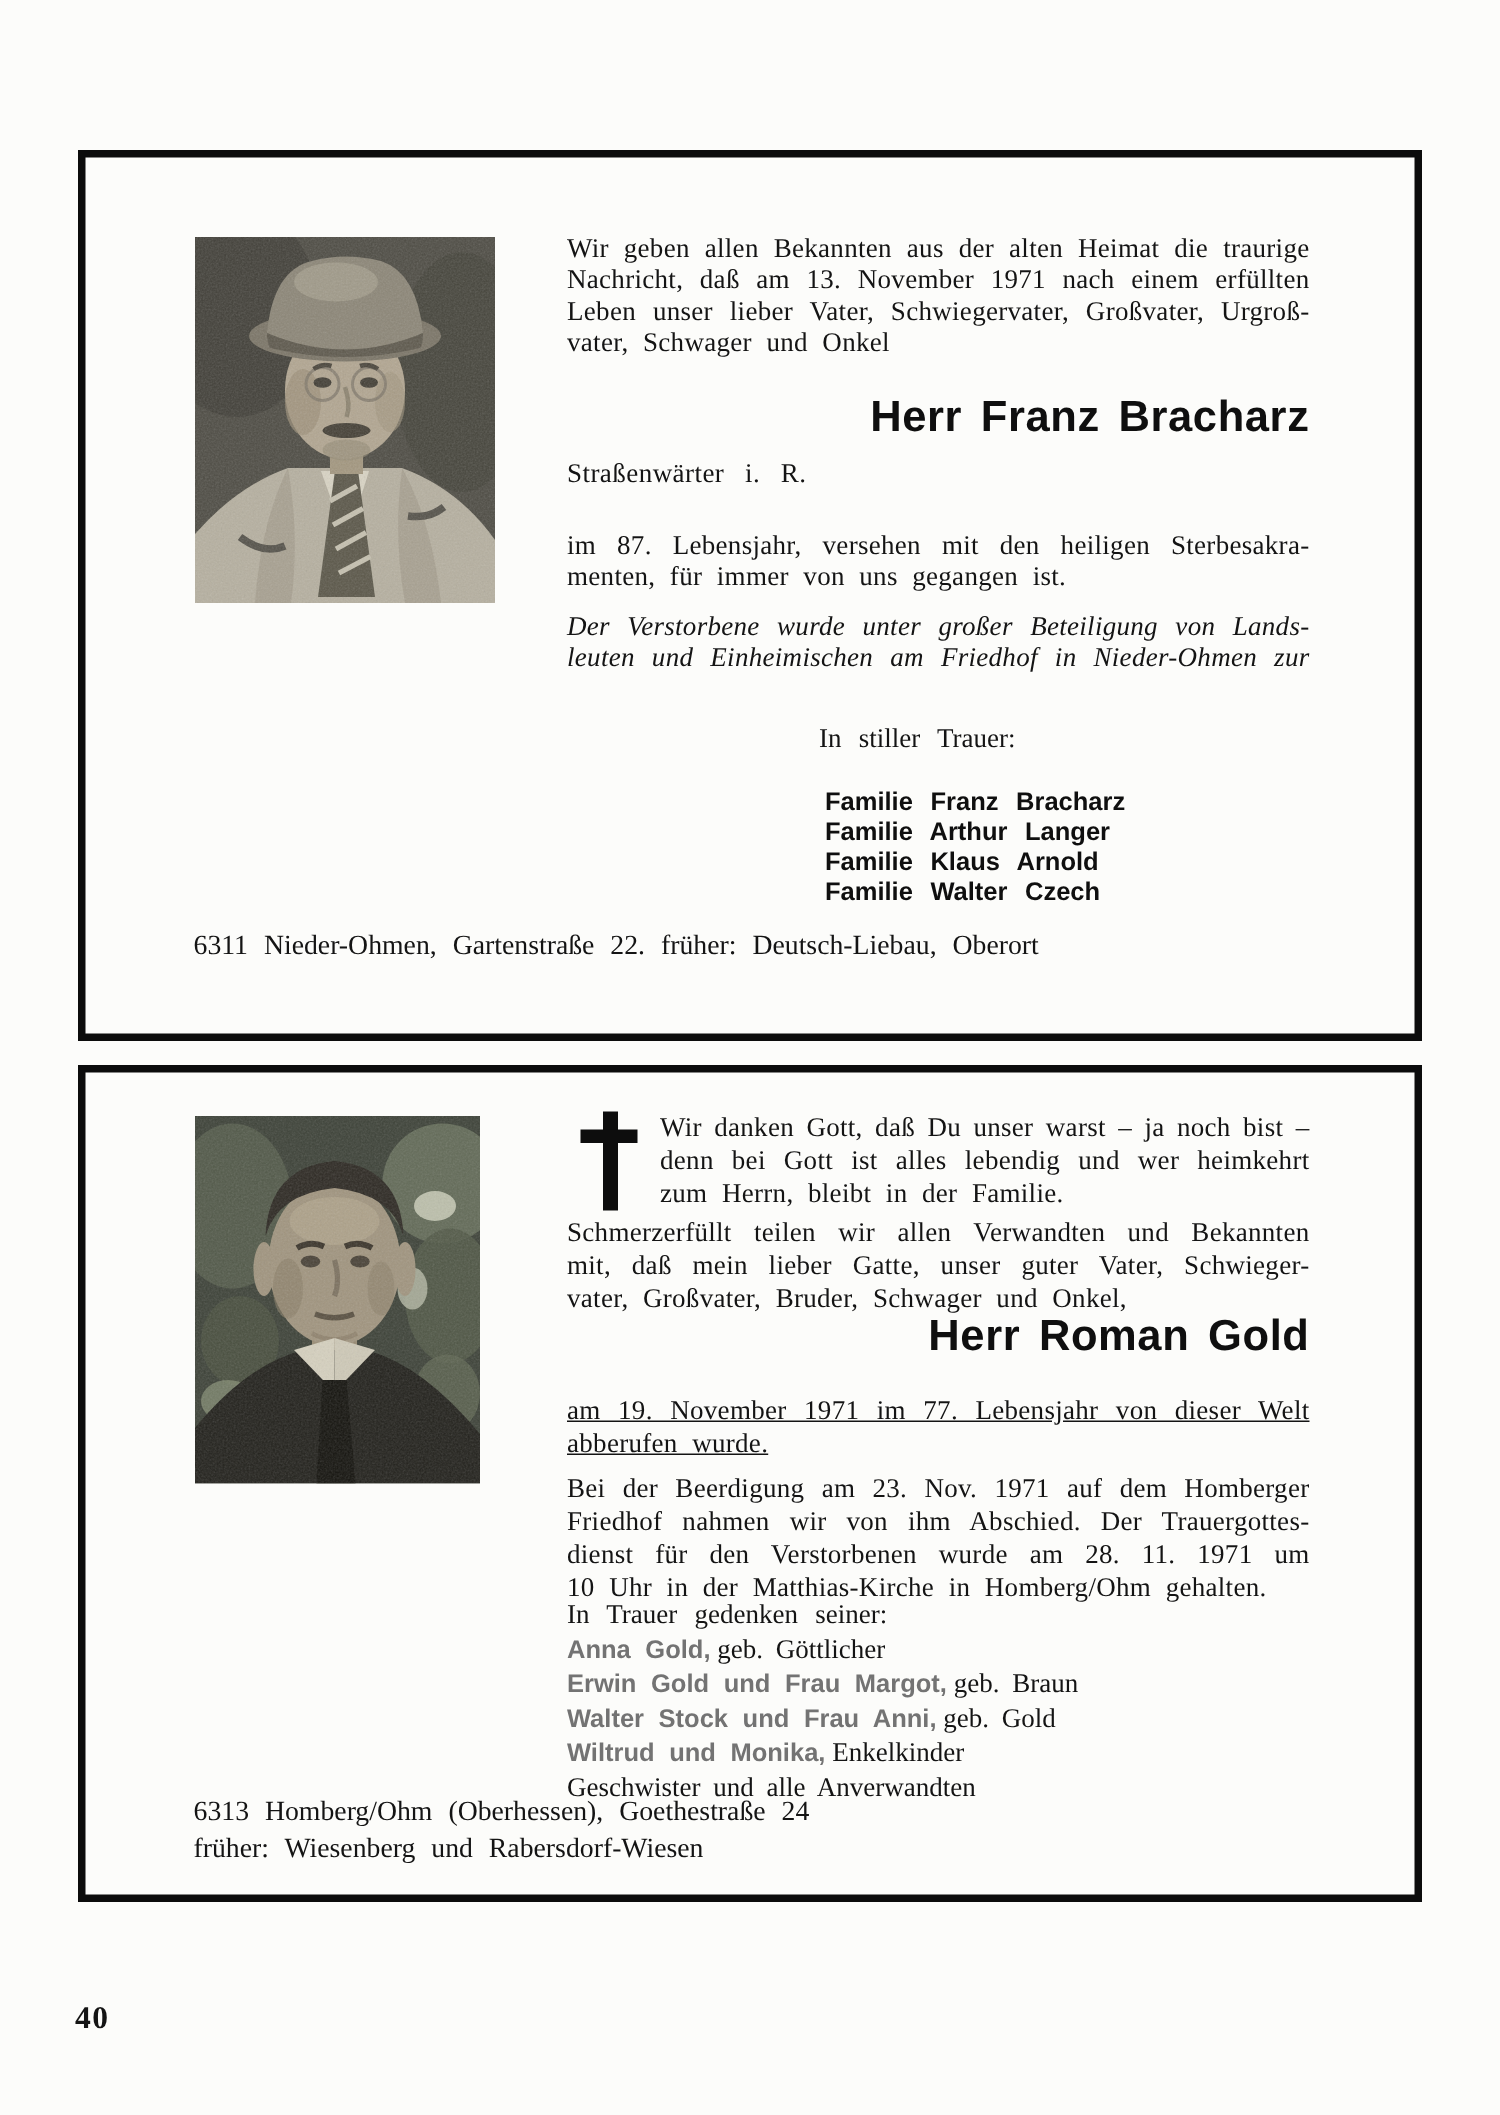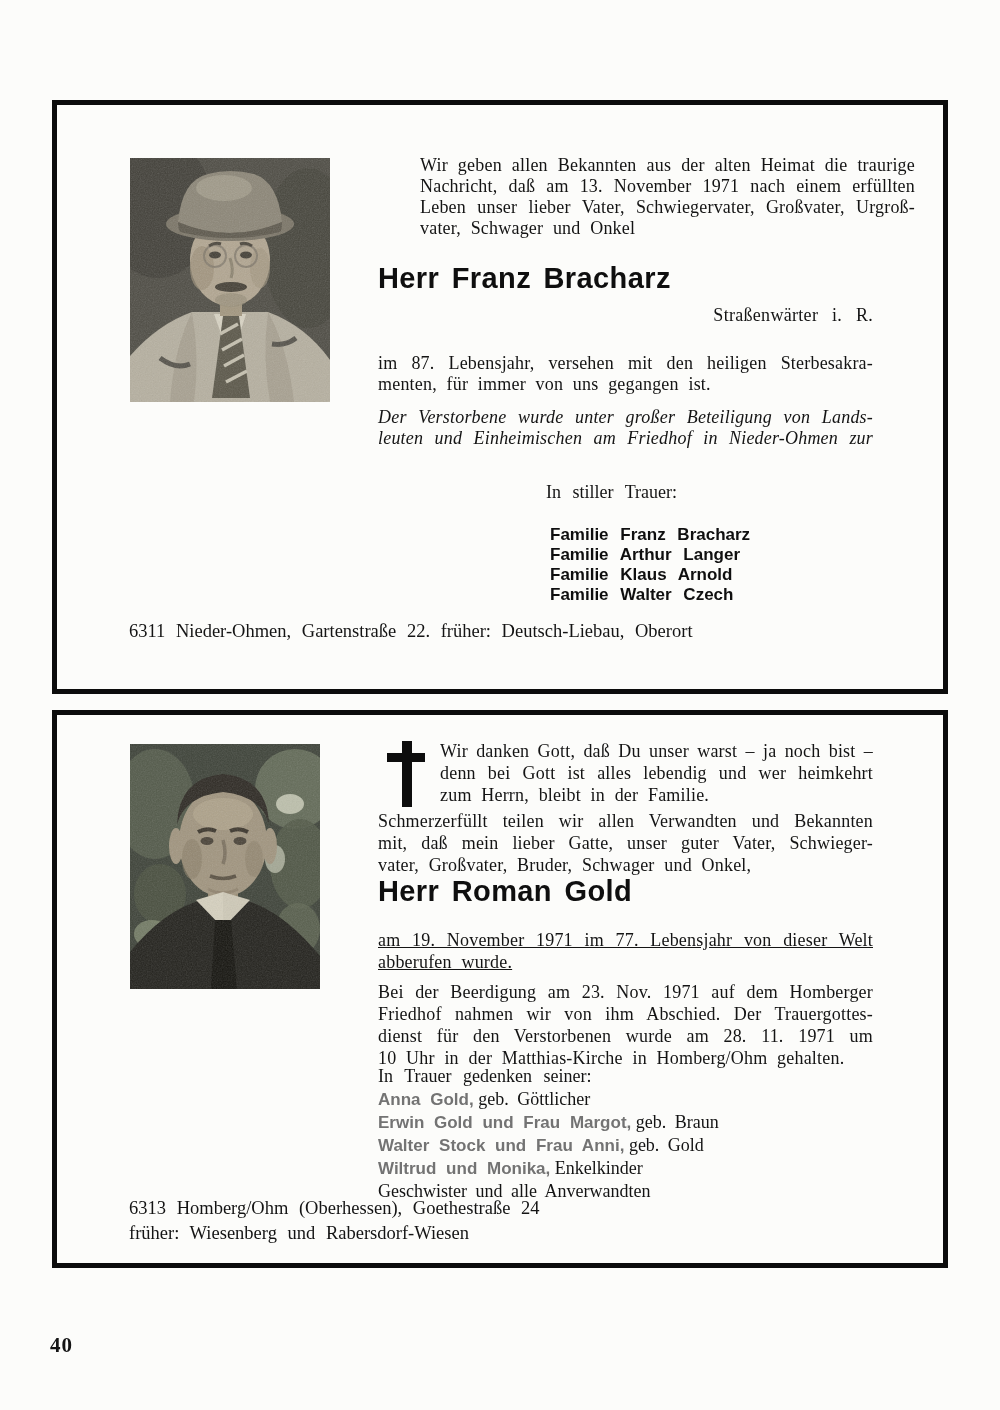--- a/index.html
+++ b/index.html
@@ -22,27 +22,27 @@
   .photo { position:absolute; }
   .photo svg { display:block; }
 
   .para { position:absolute; left:321px; width:495px; font-size:18px; }
   .b1 .para { line-height:21px; }
   .b2 .para { line-height:22px; }
   .tline { text-align:justify; text-align-last:justify; word-spacing:2px; letter-spacing:0.2px; }
   .tline.last { text-align:right; text-align-last:left; word-spacing:5px; }
 
   .deceased-name {
-    position:absolute; left:321px; width:495px; text-align:left;
+    position:absolute; left:321px; width:495px; text-align:right;
     font-family:"Liberation Sans", sans-serif; font-weight:700;
     font-size:29px; letter-spacing:0.4px; word-spacing:4px; color:#0f0f0f;
     white-space:nowrap;
   }
   .subtitle {
-    position:absolute; left:321px; width:495px; text-align:right;
+    position:absolute; left:321px; width:495px; text-align:left;
     font-size:18px; word-spacing:9px; letter-spacing:0.3px;
   }
   .mourning-label { position:absolute; font-size:18px; word-spacing:7px; }
   .family-list {
     position:absolute;
     font-family:"Liberation Sans", sans-serif; font-weight:700;
     font-size:17px; line-height:20px; word-spacing:7px; color:#0f0f0f;
     white-space:nowrap;
   }
   .mourner-list { position:absolute; left:321px; width:520px; font-size:18px; line-height:22px; }
@@ -104,21 +104,21 @@
       <ellipse cx="101" cy="129" rx="16" ry="5" fill="#454036"></ellipse>
       <ellipse cx="101" cy="142" rx="16" ry="7" fill="#938a75" opacity="0.6"></ellipse>
       <ellipse cx="100" cy="66" rx="64" ry="17" fill="#7b7567"></ellipse>
       <path d="M48 64 Q52 22 78 16 Q100 10 124 16 Q148 24 152 64 Q126 75 100 75 Q74 75 48 64 Z" fill="#8c8677"></path>
       <path d="M48 64 Q74 75 100 75 Q126 75 152 64 Q152 72 150 74 Q100 86 50 74 Q48 70 48 64 Z" fill="#5e594d"></path>
       <ellipse cx="94" cy="30" rx="28" ry="13" fill="#a29c8b" opacity="0.9"></ellipse>
       <rect width="200" height="244" filter="url(#grain1)" opacity="0.22"></rect>
     </svg>
   </div>
 
-  <div class="para" style="top:50px;margin-left:42px;">
+  <div class="para" style="top:50px;">
     <div class="tline">Wir geben allen Bekannten aus der alten Heimat die traurige</div>
     <div class="tline">Nachricht, daß am 13. November 1971 nach einem erfüllten</div>
     <div class="tline">Leben unser lieber Vater, Schwiegervater, Großvater, Urgroß-</div>
     <div class="tline last">vater, Schwager und Onkel</div>
   </div>
 
   <div class="deceased-name" style="top:157px;">Herr Franz Bracharz</div>
   <div class="subtitle" style="top:200px;">Straßenwärter i. R.</div>
 
   <div class="para" style="top:248px;">

